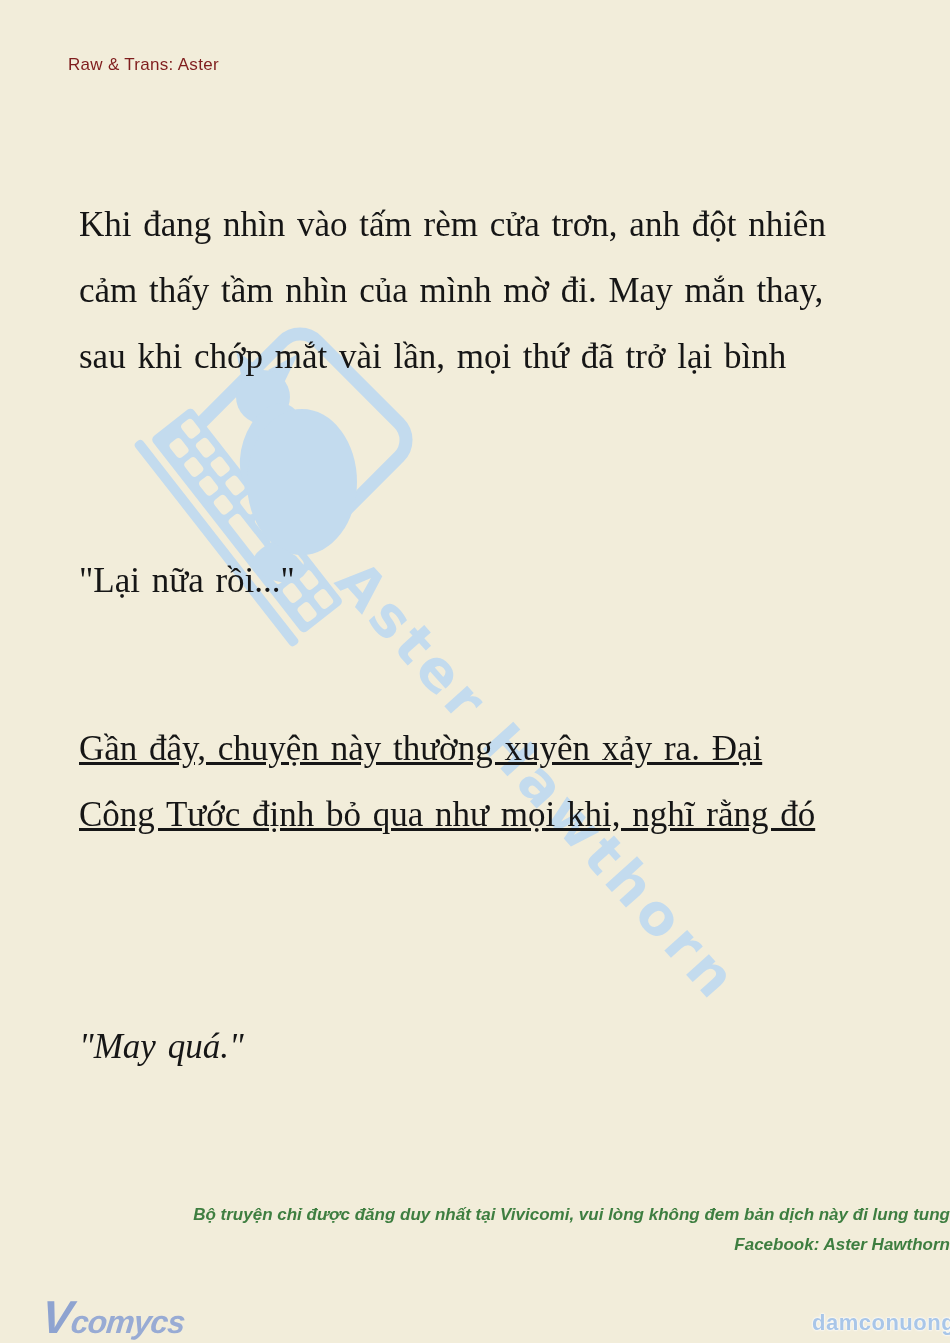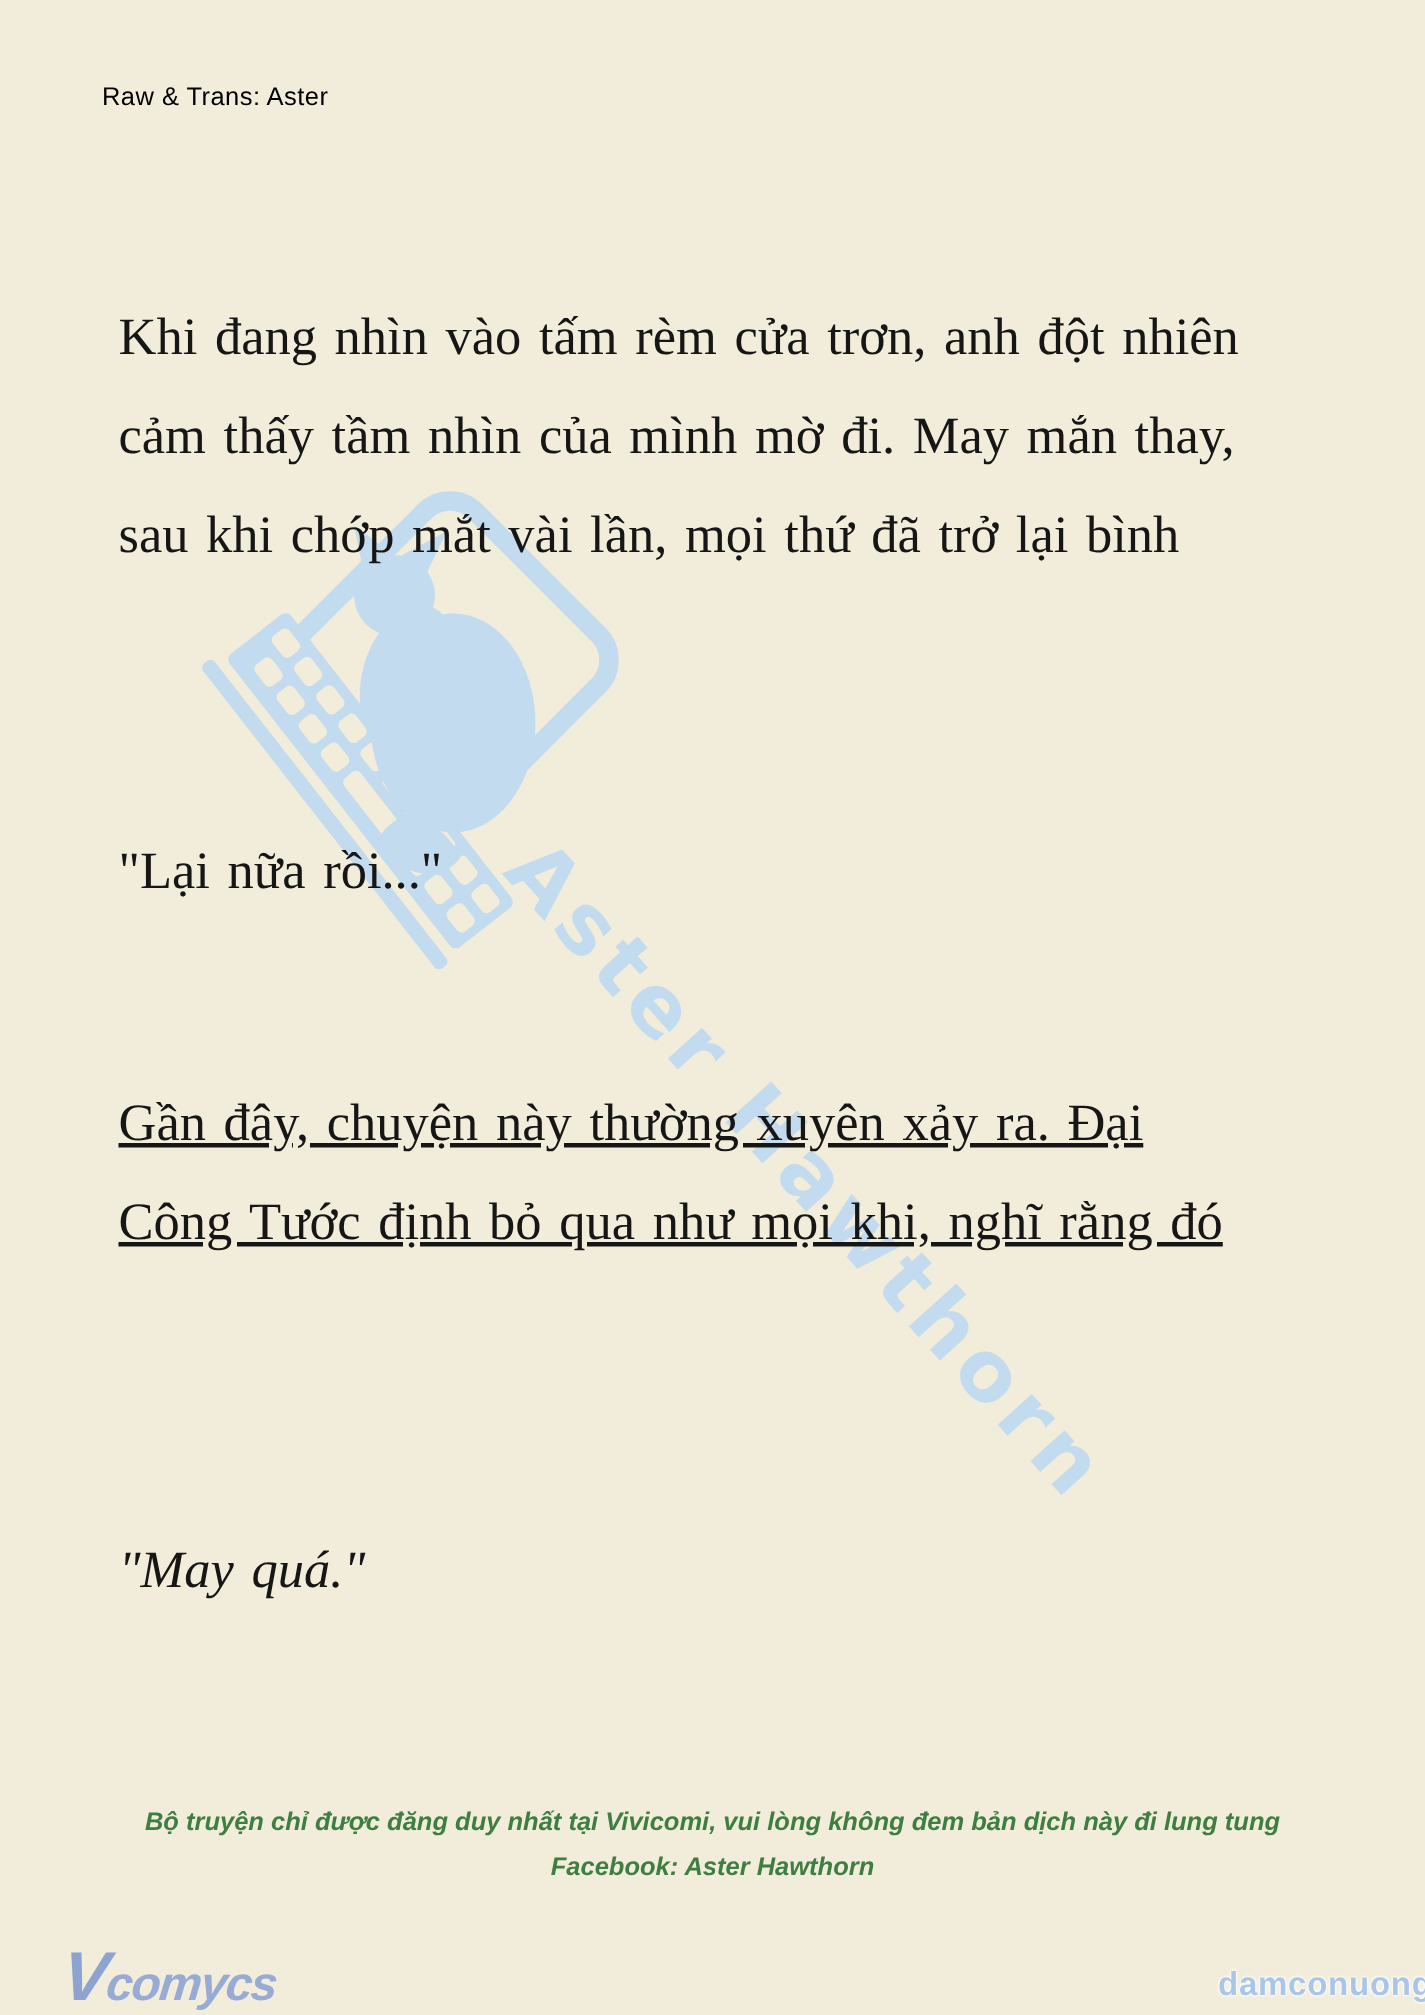--- a/index.html
+++ b/index.html
@@ -16,21 +16,21 @@
     font-family: "Liberation Serif", "DejaVu Serif", serif;
   }
 
   
   .credit {
     position: absolute;
     left: 68px;
     top: 55px;
     font-family: "Liberation Sans", sans-serif;
     font-size: 17px;
-    color: #000000;
+    color: #7f1d1d;
     letter-spacing: 0.3px;
   }
 
   
   .watermark {
     position: absolute;
     inset: 0;
     z-index: 1;
     pointer-events: none;
   }
@@ -76,21 +76,21 @@
   .p2 { top: 716px; text-decoration: underline; }
   .q2 { top: 1014px; font-style: italic; }
 
   
   .footer-notice {
     position: absolute;
     left: 0;
     right: 0;
     top: 1200px;
     z-index: 2;
-    text-align: center;
+    text-align: right;
     font-family: "Liberation Sans", sans-serif;
     font-style: italic;
     font-weight: bold;
     font-size: 17px;
     line-height: 30px;
     color: #3e7e40;
   }
 
   
   .vcomycs {

